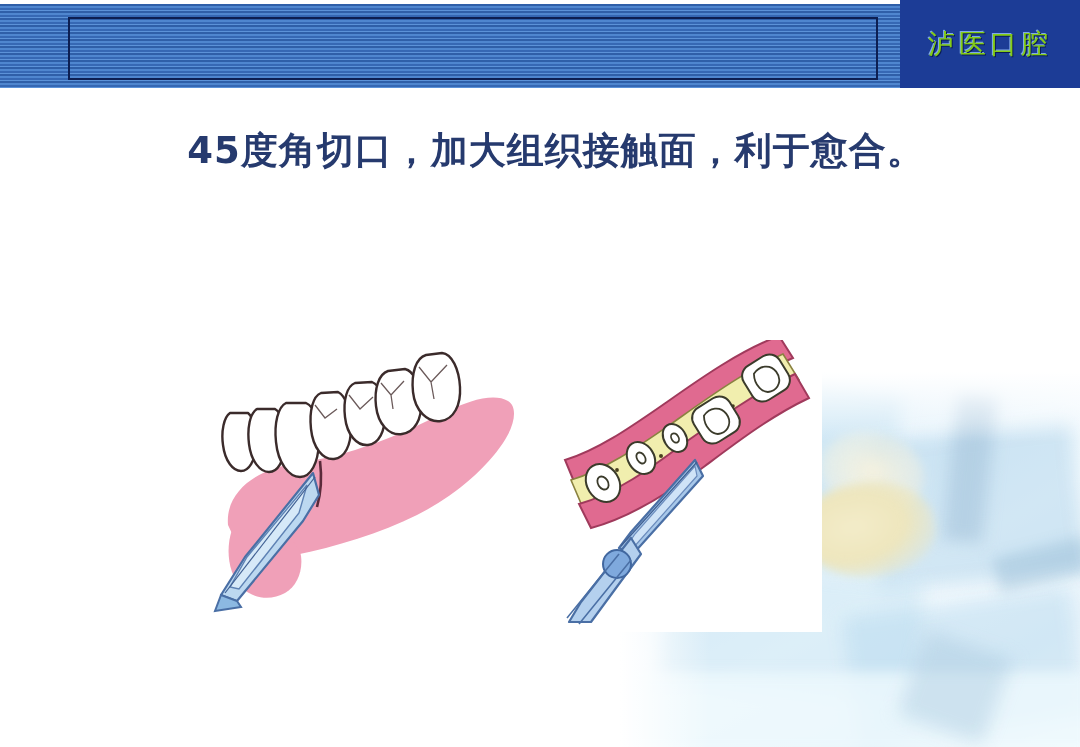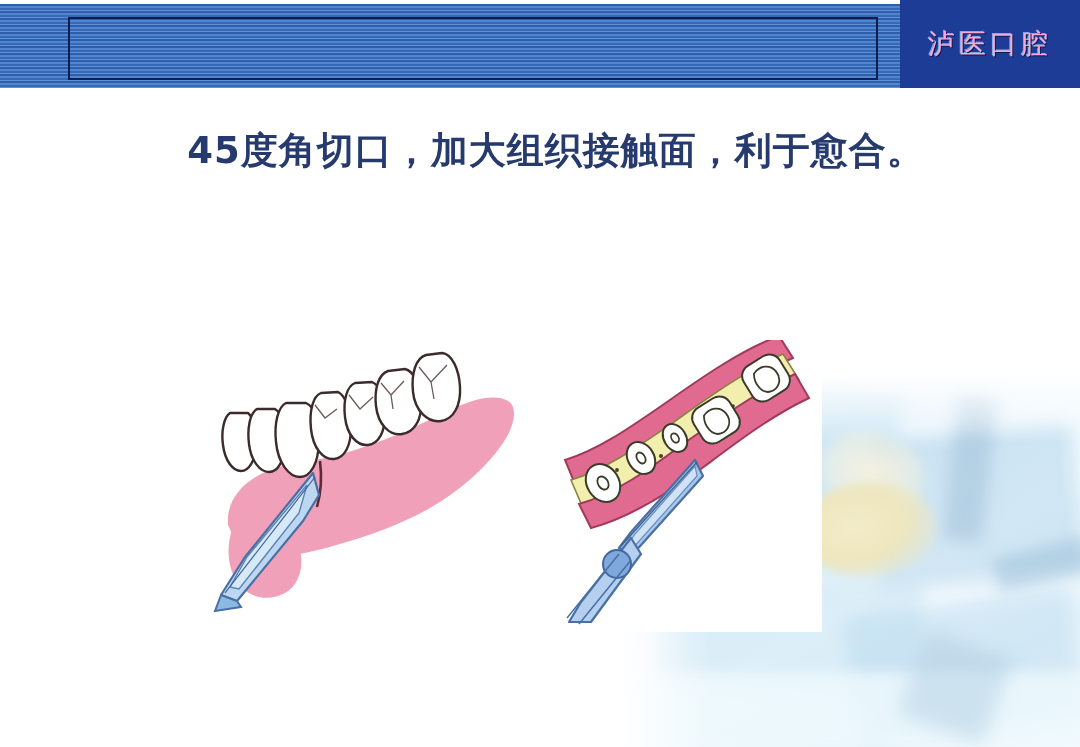--- a/index.html
+++ b/index.html
@@ -29,21 +29,21 @@
     position:absolute;left:68px;top:13px;width:810px;height:63px;
     border:2px solid #0d1f52;box-sizing:border-box;
   }
   #logo-box{
     position:absolute;left:900px;top:0px;width:180px;height:88px;
     background:#1c3c96;
     display:flex;align-items:center;justify-content:center;
   }
   #logo-text{
     font-family:"DejaVu Serif","Liberation Serif",serif;
-    font-size:27px;letter-spacing:4px;color:#f9a8d4;
+    font-size:27px;letter-spacing:4px;color:#84cc16;
     text-shadow:1px 1px 0 #0a1c52, -1px -1px 0 #7fa8e8;
     white-space:nowrap;
   }
 
   
   #slide-title{
     position:absolute;left:16px;top:126px;width:1080px;
     text-align:center;
     font-size:37px;font-weight:bold;
     color:#263a6e;

